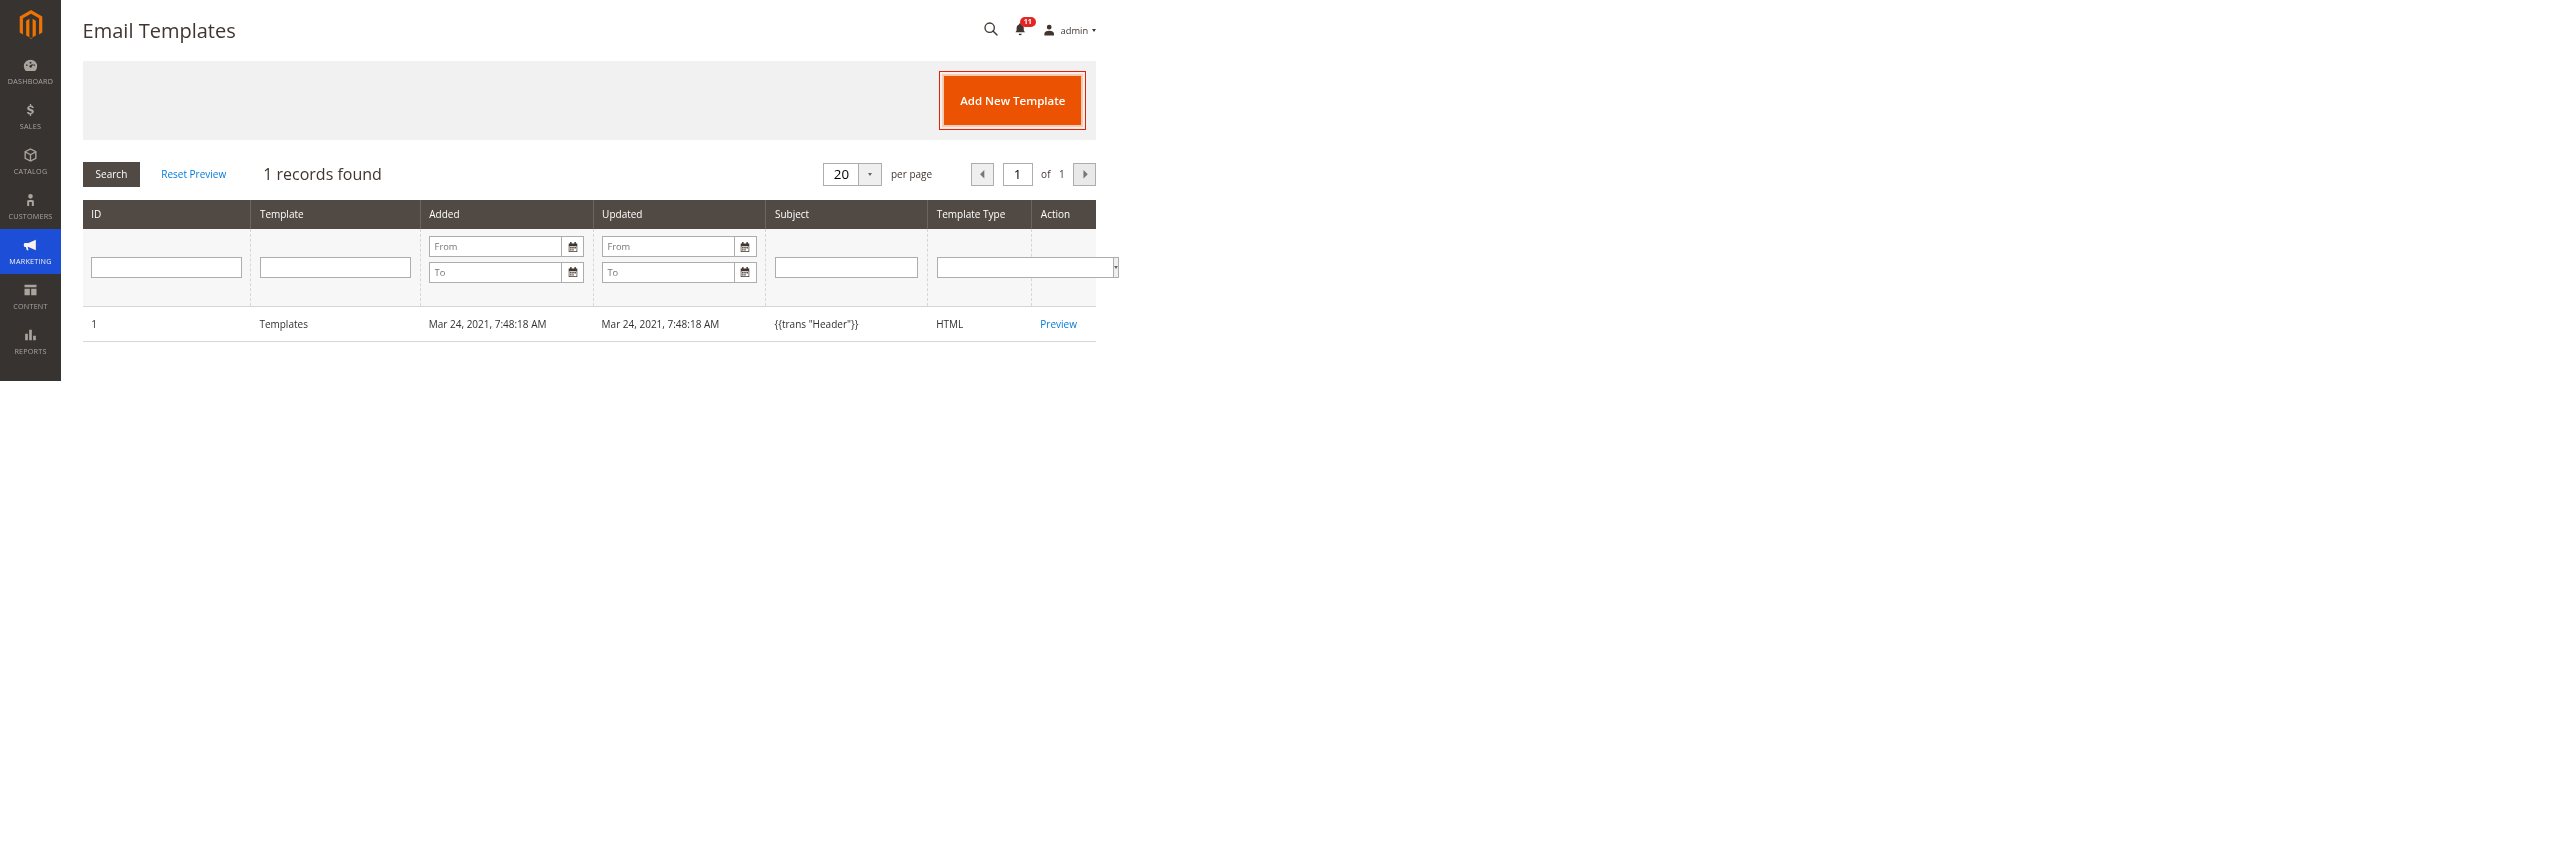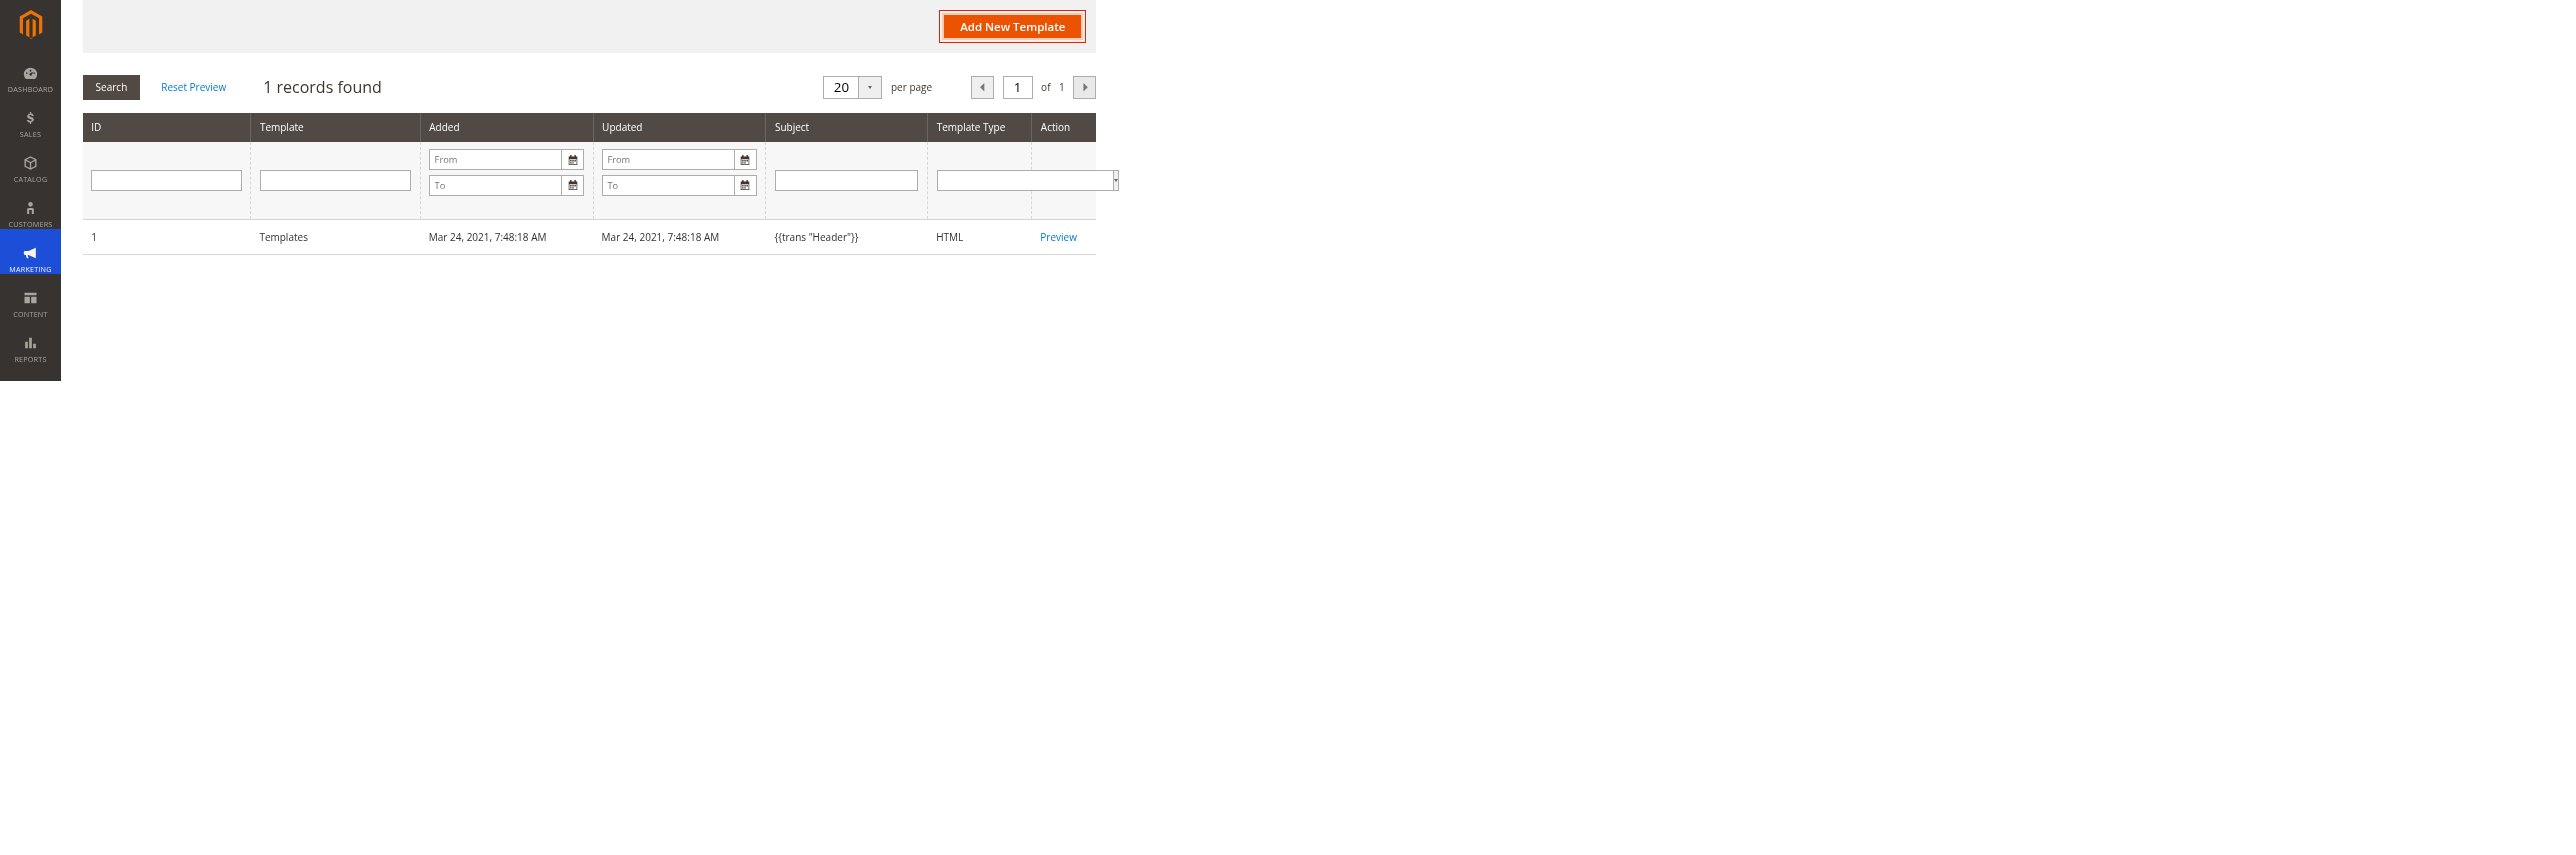--- a/index.html
+++ b/index.html
@@ -1,40 +1,40 @@
 <!DOCTYPE html>
 <html style="font-size:11.5px"><head>
 <meta charset="utf-8">
 <style>
   *{box-sizing:border-box;margin:0;padding:0;font-family:'Open Sans',Helvetica,Arial,sans-serif}
   body{background:#fff;color:#303030;font-size:10px;width:2576px}
   .app{width:1118px;display:flex;min-height:381px}
   
   .sidebar{width:61px;background:#373330;color:#aaa49c;display:flex;flex-direction:column}
   .logo{height:49px;display:flex;align-items:center;justify-content:center}
-  .nav-item{display:flex;flex-direction:column;align-items:center;justify-content:flex-end;height:45px;cursor:pointer;color:#aaa49c;font-size:7.2px;letter-spacing:.03em;text-transform:uppercase;gap:2.9px}
+  .nav-item{display:flex;flex-direction:column;align-items:center;justify-content:center;height:45px;cursor:pointer;color:#aaa49c;font-size:7.2px;letter-spacing:.03em;text-transform:uppercase;gap:2.9px}
   .nav-item.active{background:#1d4ed8;color:#f7f3eb}
   .nav-item .ico{width:17px;height:16px;display:flex;align-items:center;justify-content:center}
   .nav-item svg{width:17px;height:16px;fill:#aaa49c}
   .nav-item.active svg{fill:#f7f3eb}
   
   .main{flex:1;padding:0 21.6px 21.6px}
   .page-header{display:flex;align-items:center;justify-content:space-between;margin:17px 0 17px}
   .page-title{font-size:20px;font-weight:400;color:#41362f}
   .header-right{display:flex;align-items:center;gap:14.4px}
   .search-ico svg{width:16px;height:16px;stroke:#41362f;fill:none;stroke-width:2}
   .bell-wrap{position:relative}
   .bell-wrap svg{width:14.4px;height:14.4px;fill:#41362f}
   .badge{position:absolute;top:-5px;right:-8px;background:#e22626;color:#fff;font-size:7.2px;font-weight:700;border-radius:6.5px;padding:0.7px 3.6px;line-height:9.3px}
   .user{display:flex;align-items:center;gap:4.3px;cursor:pointer}
   .user svg{width:14.4px;height:14.4px;fill:#41362f}
   .user .name{font-size:9.3px;color:#41362f}
   .user .caret{width:0;height:0;border-left:2.9px solid transparent;border-right:2.9px solid transparent;border-top:3.6px solid #41362f}
   .actions-bar{background:#f1f1f1;padding:13px;display:flex;justify-content:flex-end}
-  .primary-btn{background:#eb5202;color:#fff;border:none;font-size:11.5px;font-weight:600;padding:4px 16px;cursor:pointer;outline:2.2px solid #eb5202;outline-offset:2.2px;box-shadow:0 0 0 3.6px #ffd1b4 inset,0 0 0 3.6px #ffd1b4}
+  .primary-btn{background:#eb5202;color:#fff;border:none;font-size:11.5px;font-weight:600;padding:17px 16px;cursor:pointer;outline:2.2px solid #eb5202;outline-offset:2.2px;box-shadow:0 0 0 3.6px #ffd1b4 inset,0 0 0 3.6px #ffd1b4}
   .primary-btn{box-shadow:none;border:2.9px solid #f8cbb2;outline:1.4px solid #eb1f02}
   
   .grid-controls{display:flex;align-items:center;justify-content:space-between;margin:21.6px 0 0}
   .gc-left{display:flex;align-items:center;gap:21px}
   .btn-dark{background:#514943;color:#fff;border:none;padding:5.8px 13px;font-size:10px;cursor:pointer}
   .link-blue{color:#007bdb;font-size:10px;cursor:pointer}
   .records{font-size:16px;color:#41362f;margin-left:16px}
   .gc-right{display:flex;align-items:center;gap:8.6px;color:#41362f}
   .drop{display:flex}
   .drop input{width:36px;height:23px;border:0.7px solid #adadad;text-align:center}
@@ -133,20 +133,44 @@
       <span class="ico">
           <svg viewBox="0 0 24 24">
             <path d="M4 20V10h4v10zm6 0V4h4v16zm6 0v-7h4v7z"></path>
           </svg>
         </span>
       <span>REPORTS</span>
     </div>
   </div>
 
   <div class="main">
+    <div class="page-header">
+      <h1 class="page-title">Email Templates</h1>
+      <div class="header-right">
+        <span class="search-ico">
+          <svg viewBox="0 0 24 24">
+              <circle cx="10" cy="10" r="7"></circle>
+              <line x1="21" y1="21" x2="15" y2="15" stroke-linecap="round"></line>
+            </svg>
+        </span>
+        <span class="bell-wrap">
+          <svg viewBox="0 0 24 24">
+              <path d="M12 2a2 2 0 0 0-2 2 6 6 0 0 0-4 5.7V14l-2 3h16l-2-3v-4.3A6 6 0 0 0 14 4a2 2 0 0 0-2-2zm0 20a2.5 2.5 0 0 0 2.5-2.5h-5A2.5 2.5 0 0 0 12 22z"></path>
+            </svg>
+          <span class="badge">11</span>
+        </span>
+        <div class="user">
+          <svg viewBox="0 0 24 24">
+              <path d="M12 3a4 4 0 1 1 0 8 4 4 0 0 1 0-8zm0 10c4.4 0 8 2 8 4.5V21H4v-3.5C4 15 7.6 13 12 13z"></path>
+            </svg>
+          <span class="name">admin</span>
+          <span class="caret"></span>
+        </div>
+      </div>
+    </div>
 
     <div class="actions-bar">
       <button class="primary-btn">Add New Template</button>
     </div>
 
     <div class="grid-controls">
       <div class="gc-left">
         <button class="btn-dark">Search</button>
         <span class="link-blue">Reset Preview</span>
         <span class="records">1 records found</span>

